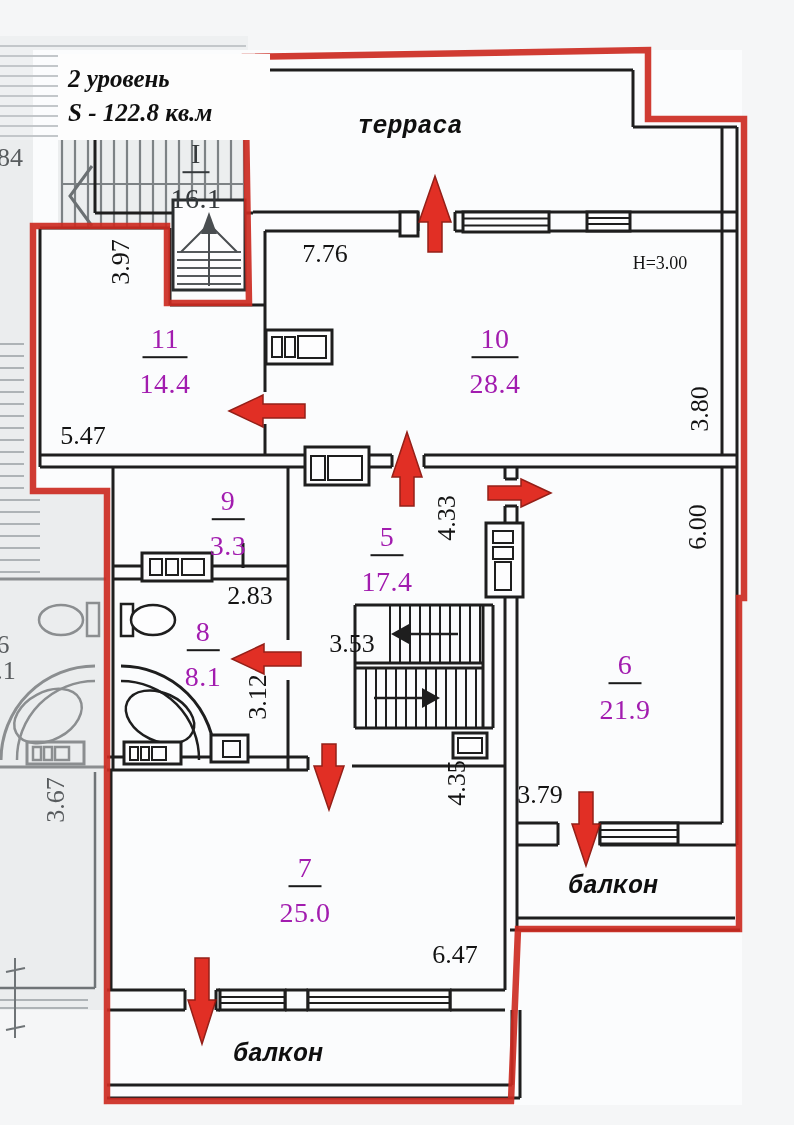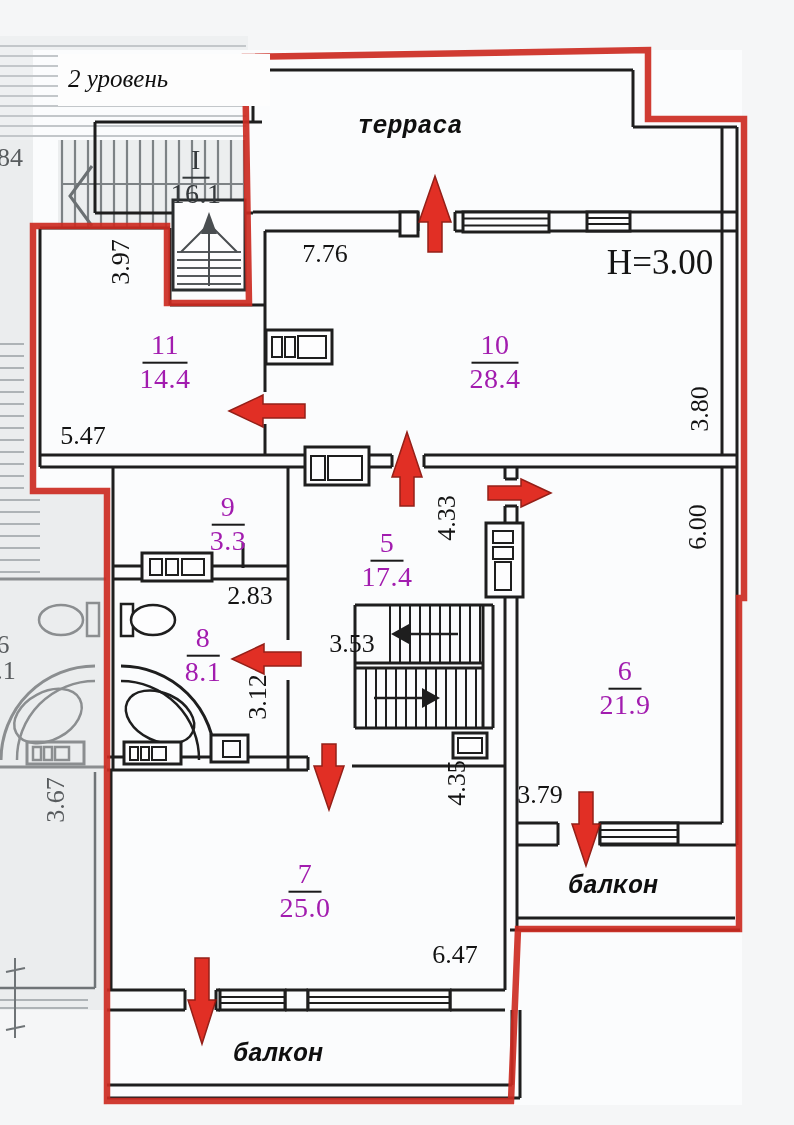--- a/index.html
+++ b/index.html
@@ -6,33 +6,33 @@
   .plan{
     width:794px;height:1125px;position:relative;overflow:hidden;
     background:#f5f6f7;
     font-family:"Liberation Serif","DejaVu Serif",serif;
   }
   .plan svg{position:absolute;left:0;top:0;}
   .lbl{position:absolute;transform:translate(-50%,-50%);white-space:nowrap;color:#141414;}
   .dim{font-size:26px;}
   .dim.v{transform:translate(-50%,-50%) rotate(-90deg);}
   .area-label{font-style:italic;font-weight:bold;font-size:25px;color:#0f0f0f;font-family:Liberation Mono, monospace;}
-  .hnote{font-size:35px;}
+  .hnote{font-size:18px;}
   .room-label{
     position:absolute;transform:translate(-50%,-50%);
     text-align:center;font-size:28px;line-height:1.1;color:#a21caf;letter-spacing:.5px;
   }
   .room-label .num{display:inline-block;padding:0 9px 1px;border-bottom:2.5px solid #1a1a1a;}
-  .room-label .are{display:block;padding-top:0;}
+  .room-label .are{display:block;padding-top:11px;}
   .neighbor{color:#35393c;}
   .faded{color:#3f4346;opacity:.85;}
   .title-box{
     position:absolute;left:58px;top:54px;width:196px;background:#fdfdfd;
     padding:8px 6px 10px 10px;color:#101010;
-    font-weight:normal;font-style:italic;font-size:25px;line-height:1.35;
+    font-weight:bold;font-style:italic;font-size:25px;line-height:1.35;
   }
 </style>
 </head>
 <body>
 
 <div class="plan">
 
   <svg width="794" height="1125" viewBox="0 0 794 1125">
 
     <g>
@@ -183,20 +183,21 @@
       <path d="M551,493 L521,479 L521,486 L488,486 L488,500 L521,500 L521,507 Z"></path>
       <path d="M232,659 L264,644 L264,652 L301,652 L301,666 L264,666 L264,674 Z"></path>
       <path d="M329,810 L314,766 L322,766 L322,744 L336,744 L336,766 L344,766 Z"></path>
       <path d="M586,866 L572,824 L579,824 L579,792 L593,792 L593,824 L600,824 Z"></path>
       <path d="M202,1044 L188,1000 L195,1000 L195,958 L209,958 L209,1000 L216,1000 Z"></path>
     </g>
   </svg>
 
   <div class="title-box">
     <div>2 уровень</div>
+    <div>S - 122.8 кв.м</div>
   </div>
 
   <div class="lbl area-label" style="left:410px;top:126px">терраса</div>
   <div class="lbl area-label" style="left:613px;top:886px">балкон</div>
   <div class="lbl area-label" style="left:278px;top:1054px">балкон</div>
   <div class="lbl hnote" style="left:660px;top:263px">H=3.00</div>
 
   <div class="room-label" style="left:165px;top:362px">
     <span class="num">11</span>
     <span class="are">14.4</span>

